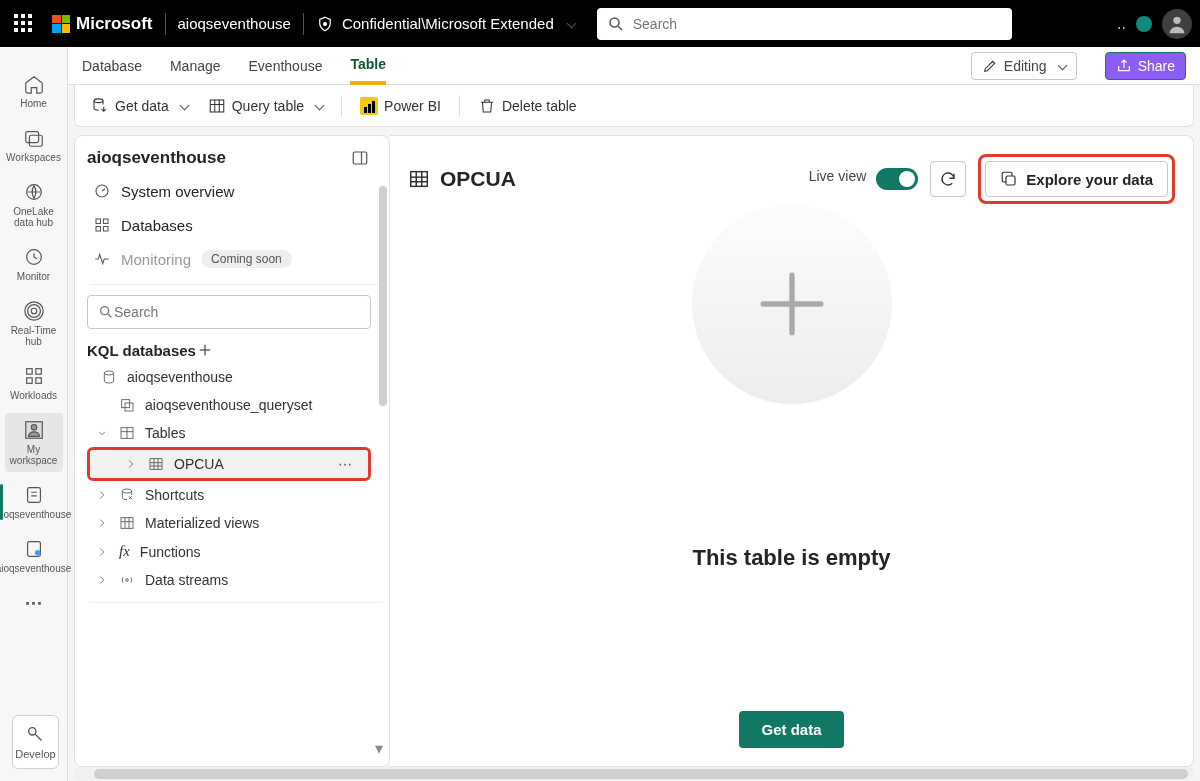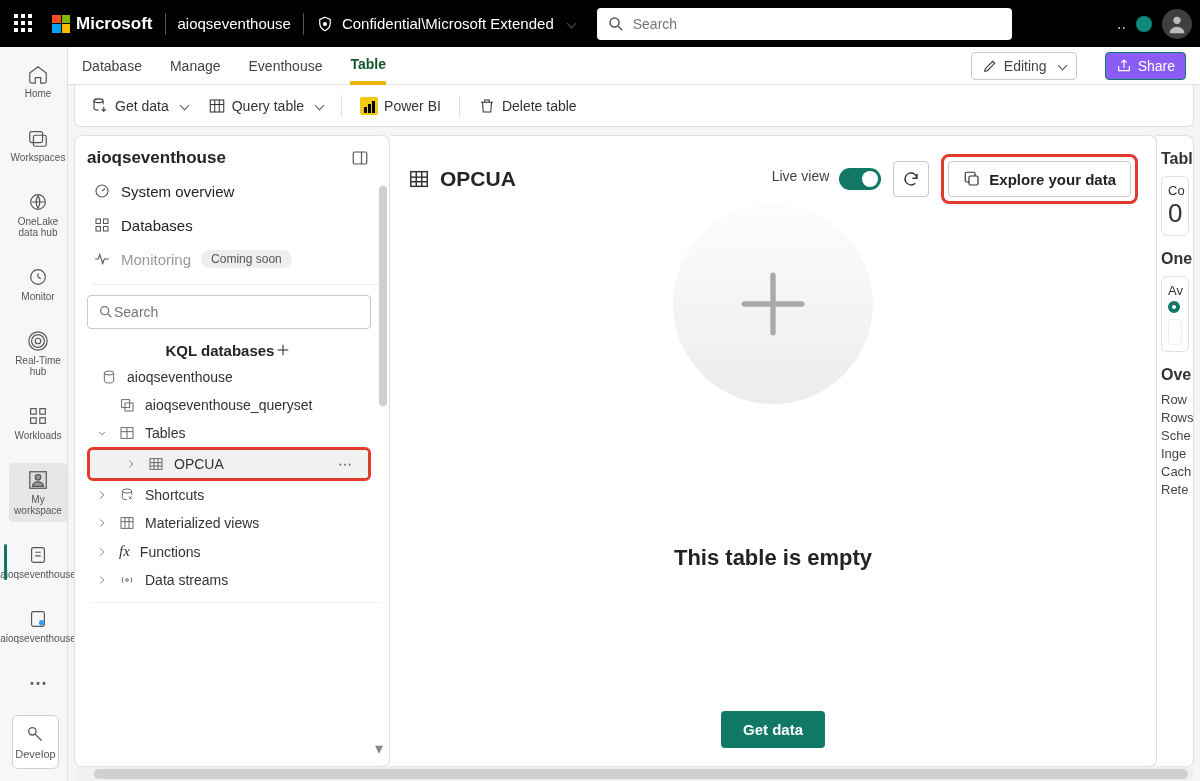--- a/index.html
+++ b/index.html
@@ -23,21 +23,21 @@
 .search input{border:none;outline:none;flex:1;font-size:14px}
 .avcluster{margin-left:auto;display:flex;align-items:center;gap:10px}
 .presence{width:16px;height:16px;border-radius:50%;background:#0f8a7e}
 .avatar{width:30px;height:30px;border-radius:50%;background:#3f3f3f;display:flex;align-items:center;justify-content:center}
 .avatar svg{width:22px;height:22px;fill:#bbb}
 
 
 .body{flex:1;display:flex;min-height:0}
 
 
-.rail{width:68px;background:#f7f7f7;border-right:1px solid #e0e0e0;display:flex;flex-direction:column;align-items:flex-end;padding-top:10px;gap:16px;font-size:10px;color:#555;position:relative}
+.rail{width:68px;background:#f7f7f7;border-right:1px solid #e0e0e0;display:flex;flex-direction:column;align-items:center;padding-top:20px;gap:6px;font-size:10px;color:#555;position:relative}
 .rail-item{width:58px;display:flex;flex-direction:column;align-items:center;gap:3px;padding:6px 0;cursor:pointer;border-radius:4px;text-align:center;line-height:1.1}
 .rail-item svg{width:22px;height:22px;stroke:#555;fill:none;stroke-width:1.3}
 .rail-item.sel{position:relative}
 .rail-item.sel::before{content:"";position:absolute;left:-5px;top:6px;bottom:6px;width:3px;background:#117865;border-radius:2px}
 .rail-item.sq{background:#e6e6e6}
 .rail-more{margin-top:2px}
 .rail-develop{position:absolute;bottom:12px;left:12px;right:8px;border:1px solid #d0d0d0;border-radius:6px;background:#fff;padding:8px 0;display:flex;flex-direction:column;align-items:center;gap:2px}
 
 
 .main{flex:1;display:flex;flex-direction:column;min-width:0}
@@ -63,21 +63,21 @@
 .tree{width:316px;border:1px solid #e0e0e0;border-radius:8px;background:#fff;padding:12px 4px 12px 12px;position:relative;overflow:hidden}
 .tree-head{display:flex;align-items:center;justify-content:space-between;padding-right:16px;font-weight:600;font-size:17px;margin-bottom:6px}
 .tree-head svg{width:18px;height:18px;cursor:pointer}
 .nav-item{display:flex;align-items:center;gap:10px;padding:8px 6px;font-size:15px;cursor:pointer}
 .nav-item svg{width:18px;height:18px;stroke:#555;fill:none;stroke-width:1.4}
 .nav-item.disabled{color:#999}
 .pill{background:#eee;border-radius:12px;padding:2px 10px;font-size:12px;color:#555}
 .hr{border:none;border-top:1px solid #eee;margin:8px 4px 10px}
 .search2{border:1px solid #c8c8c8;border-radius:4px;height:34px;display:flex;align-items:center;padding:0 10px;margin:0 14px 12px 0;color:#666}
 .search2 input{border:none;outline:none;flex:1;font-size:14px}
-.sect{display:flex;align-items:center;justify-content:center;font-weight:600;font-size:15px;margin:6px 14px 4px 0}
+.sect{display:flex;align-items:center;justify-content:flex-start;font-weight:600;font-size:15px;margin:6px 14px 4px 0}
 .sect svg{cursor:pointer}
 .trow{display:flex;align-items:center;gap:10px;padding:6px 8px 6px 10px;font-size:14px;color:#333}
 .trow svg{width:16px;height:16px;fill:none;stroke:#555;stroke-width:1.3}
 .trow.indent1{padding-left:32px}
 .trow.indent2{padding-left:34px}
 .trow .chev{width:14px;height:14px}
 .trow.selected{background:#f1f1f1;border-radius:4px}
 .hi{border:3px solid #e13a2e;border-radius:6px;margin-right:14px}
 .more-dots{margin-left:auto;margin-right:6px;letter-spacing:2px;color:#555}
 .tree-scroll{position:absolute;right:2px;top:40px;width:8px;height:300px;background:transparent}
@@ -492,40 +492,20 @@
             <svg viewBox="0 0 100 100">
                   <line x1="50" y1="18" x2="50" y2="82"></line>
                   <line x1="18" y1="50" x2="82" y2="50"></line>
                 </svg>
           </div>
           <h2>This table is empty</h2>
           <button class="getdata">Get data</button>
         </div>
       </div>
 
-      <div class="rpanel">
-        <div class="hdr">Tabl</div>
-        <div class="box">
-          <div>Co</div>
-          <div class="zero">0</div>
-        </div>
-        <div class="hdr">One</div>
-        <div class="box">
-          <div>Av</div>
-          <span class="radio"></span>
-          <div style="height:26px;border:1px solid #eee;border-radius:4px;margin-top:6px"></div>
-        </div>
-        <div class="hdr">Ove</div>
-        <div class="row">Row</div>
-        <div class="row">Rows</div>
-        <div class="row">Sche</div>
-        <div class="row">Inge</div>
-        <div class="row">Cach</div>
-        <div class="row">Rete</div>
-      </div>
     </div>
 
     <div class="hscroll">
           <div class="thumb"></div>
         </div>
   </div>
 </div>
 
 </div>
 

